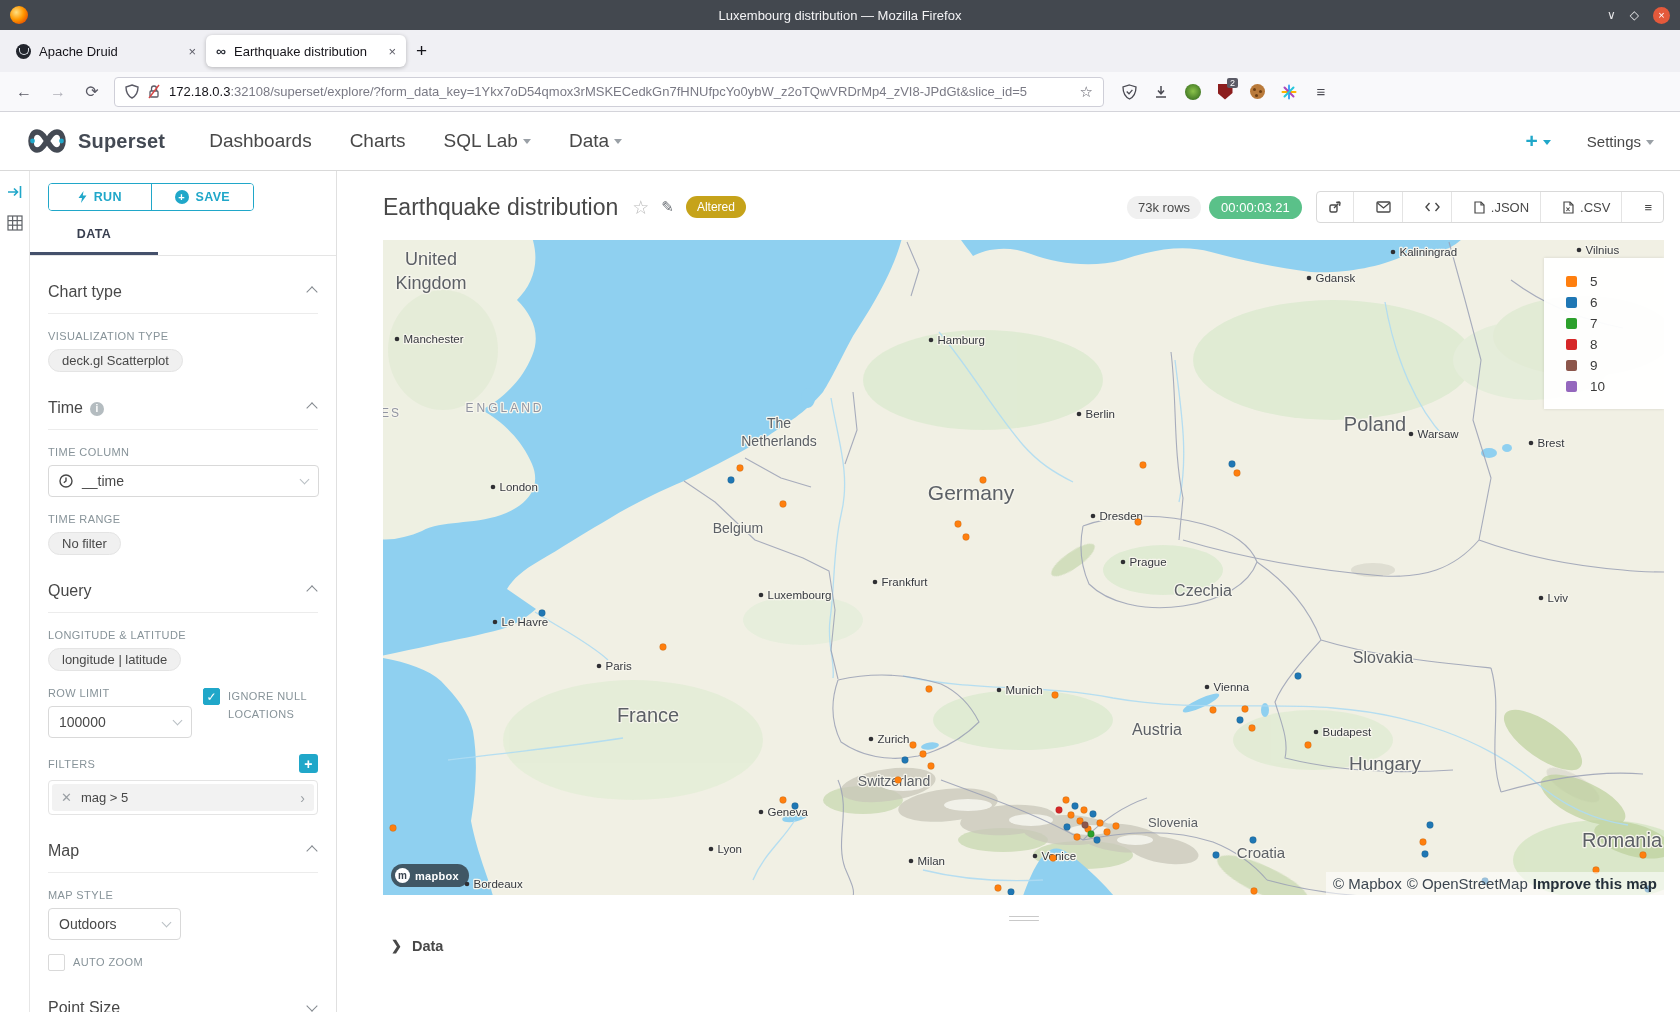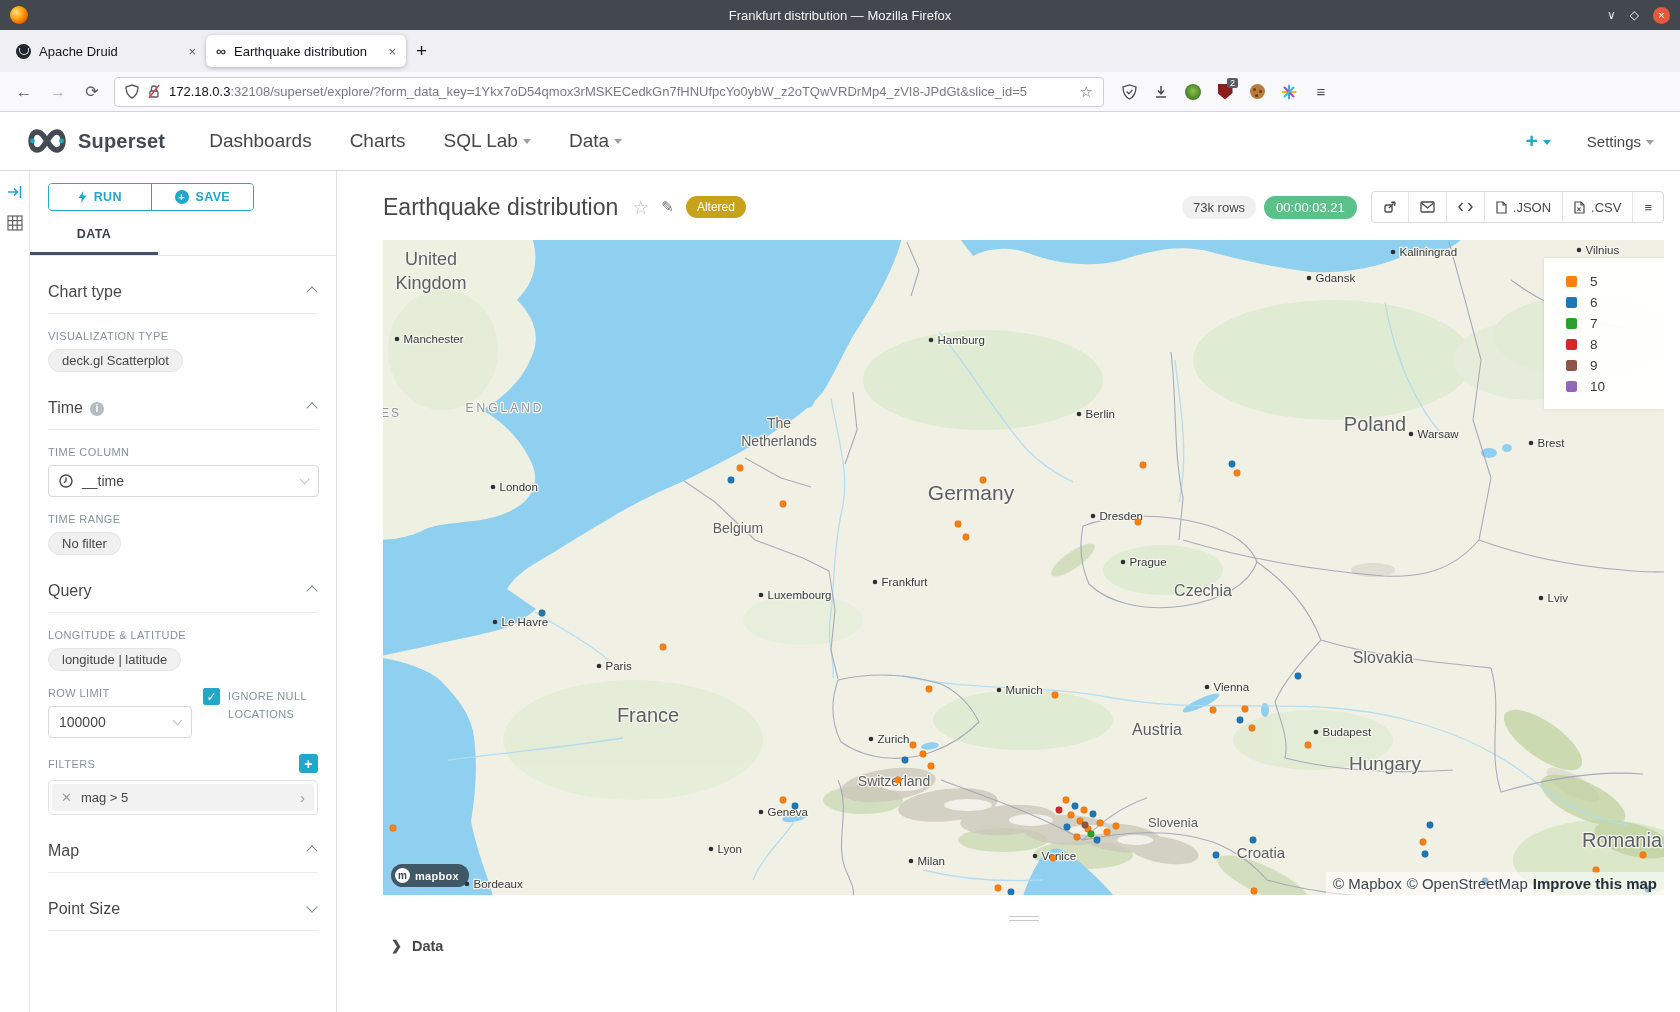--- a/index.html
+++ b/index.html
@@ -85,21 +85,21 @@
   .chead { display:flex; align-items:center; height:40px; }
   .ctitle { font-size:23px; color:#484848; }
   .cstar { color:#b8b8b8; font-size:19px; margin-left:14px; }
   .cpencil { color:#6a6f75; font-size:15px; margin-left:12px; }
   .altered { background:#c6a31a; color:#fff; font-size:12px; border-radius:12px; padding:4px 11px; margin-left:12px; }
   .chead-right { margin-left:auto; display:flex; align-items:center; gap:8px; }
   .gpill { background:#f0f0f0; border-radius:13px; padding:4px 11px; font-size:13px; color:#484848; }
   .timer { background:#5ac189; color:#fff; border-radius:13px; padding:4px 12px; font-size:13px; }
   .ebtns { display:flex; border:1px solid #d9d9d9; border-radius:4px; overflow:hidden; margin-left:6px; background:#fff; }
   .ebtn { height:30px; display:flex; align-items:center; justify-content:center; gap:6px; padding:0 11px; font-size:13px; color:#484848; }
-  .ebtn + .ebtn { border-left:1px solid #e4e4e4; }
+  .ebtn + .ebtn { border-left:1px solid #e4e4e4;padding-left:22px; }
 
   .mapwrap { position:relative; width:1281px; height:655px; margin-top:13px; background:#f1f0e4; overflow:hidden; }
   .maplabel { paint-order:stroke; stroke:#f6f5ec; stroke-width:2.5px; stroke-linejoin:round; }
   .legend { position:absolute; top:18px; right:0; width:120px; background:rgba(255,255,255,.95); padding:13px 0 12px; box-shadow:0 0 3px rgba(0,0,0,.12); }
   .legend-row { display:flex; align-items:center; gap:13px; padding:3px 0 3px 22px; }
   .legend-sq { width:11px; height:11px; border-radius:2px; flex:0 0 11px; }
   .legend-lab { font-size:13.5px; color:#3c3c3c; }
   .mblogo { position:absolute; left:8px; bottom:8px; height:23px; background:rgba(42,52,62,.78); border-radius:12px; display:flex; align-items:center; padding:0 10px 0 4px; gap:5px; }
   .mblogo .mcirc { width:15px; height:15px; background:#fff; border-radius:50%; color:#3a4450; font-size:10px; font-weight:bold; display:flex; align-items:center; justify-content:center; }
   .mblogo .mtext { color:#fff; font-size:11px; font-weight:bold; letter-spacing:.3px; }
@@ -112,21 +112,21 @@
   .datarow .dchev { color:#484848; font-size:13px; font-weight:bold; }
   .datarow .dlabel { font-size:14.5px; font-weight:bold; color:#484848; }
 </style>
 </head>
 <body>
 
 <div class="app">
 
   <div class="titlebar">
     <div class="ff-logo"></div>
-    <div class="win-title">Frankfurt distribution — Mozilla Firefox</div>
+    <div class="win-title">Luxembourg distribution — Mozilla Firefox</div>
     <div class="win-ctrls">
       <span>∨</span>
       <span>◇</span>
       <span class="win-close">×</span>
     </div>
   </div>
 
   <div class="tabbar">
     <div class="tab">
       <span class="fav-druid"></span>
@@ -303,20 +303,31 @@
           <span>mag &gt; 5</span>
           <span class="fp-arrow">›</span>
         </div>
       </div>
 
       <div class="sec-h">
           <span>Map</span>
           <span class="chev"></span>
         </div>
       <div class="row2">
+        <div style="width:155px;">
+          <div class="lbl">MAP STYLE</div>
+          <div class="sel" style="width:133px;">
+              <span>Outdoors</span>
+              <span class="sel-chev"></span>
+            </div>
+          <div style="margin-top:14px; display:flex; align-items:center;">
+            <span class="cb"></span>
+            <span class="cb-lbl">AUTO ZOOM</span>
+          </div>
+        </div>
       </div>
 
       <div class="sec-h">
           <span>Point Size</span>
           <span class="chev down"></span>
         </div>
     </div>
 
     <div class="chartarea">
       <div class="chead">

